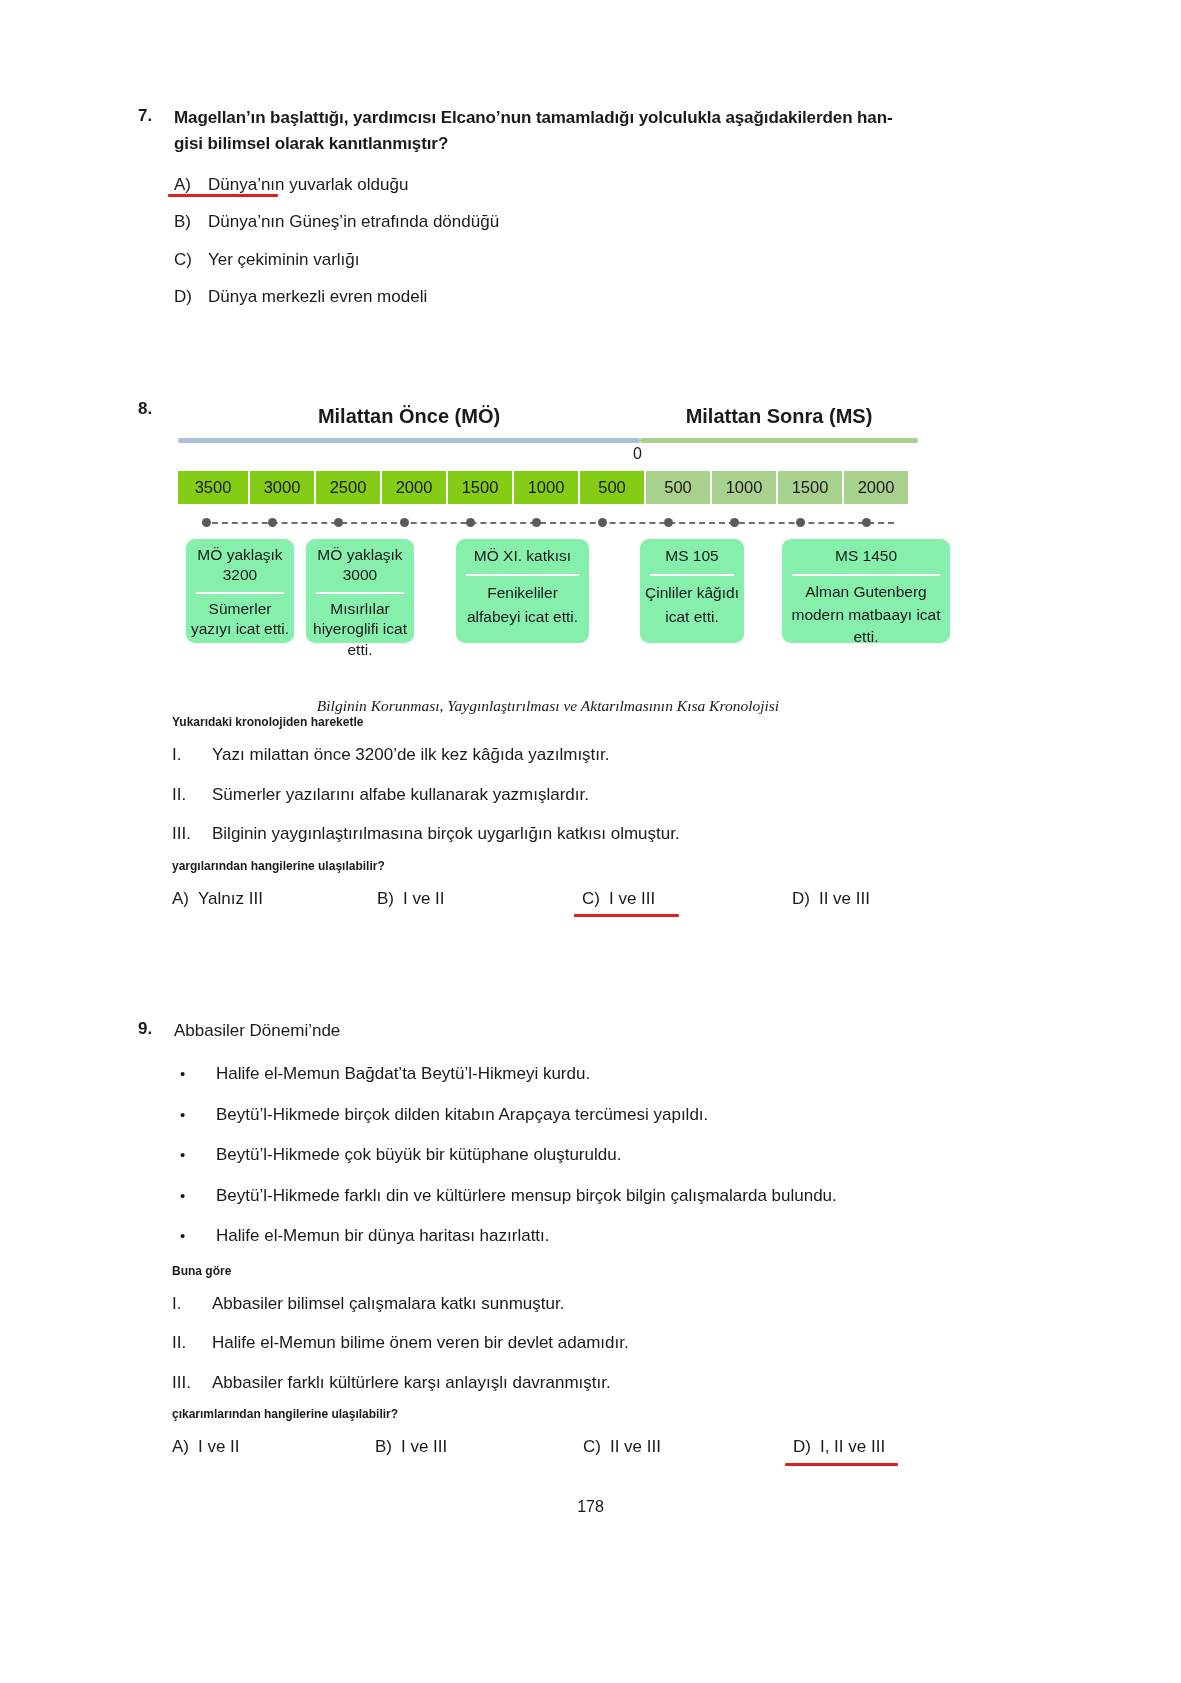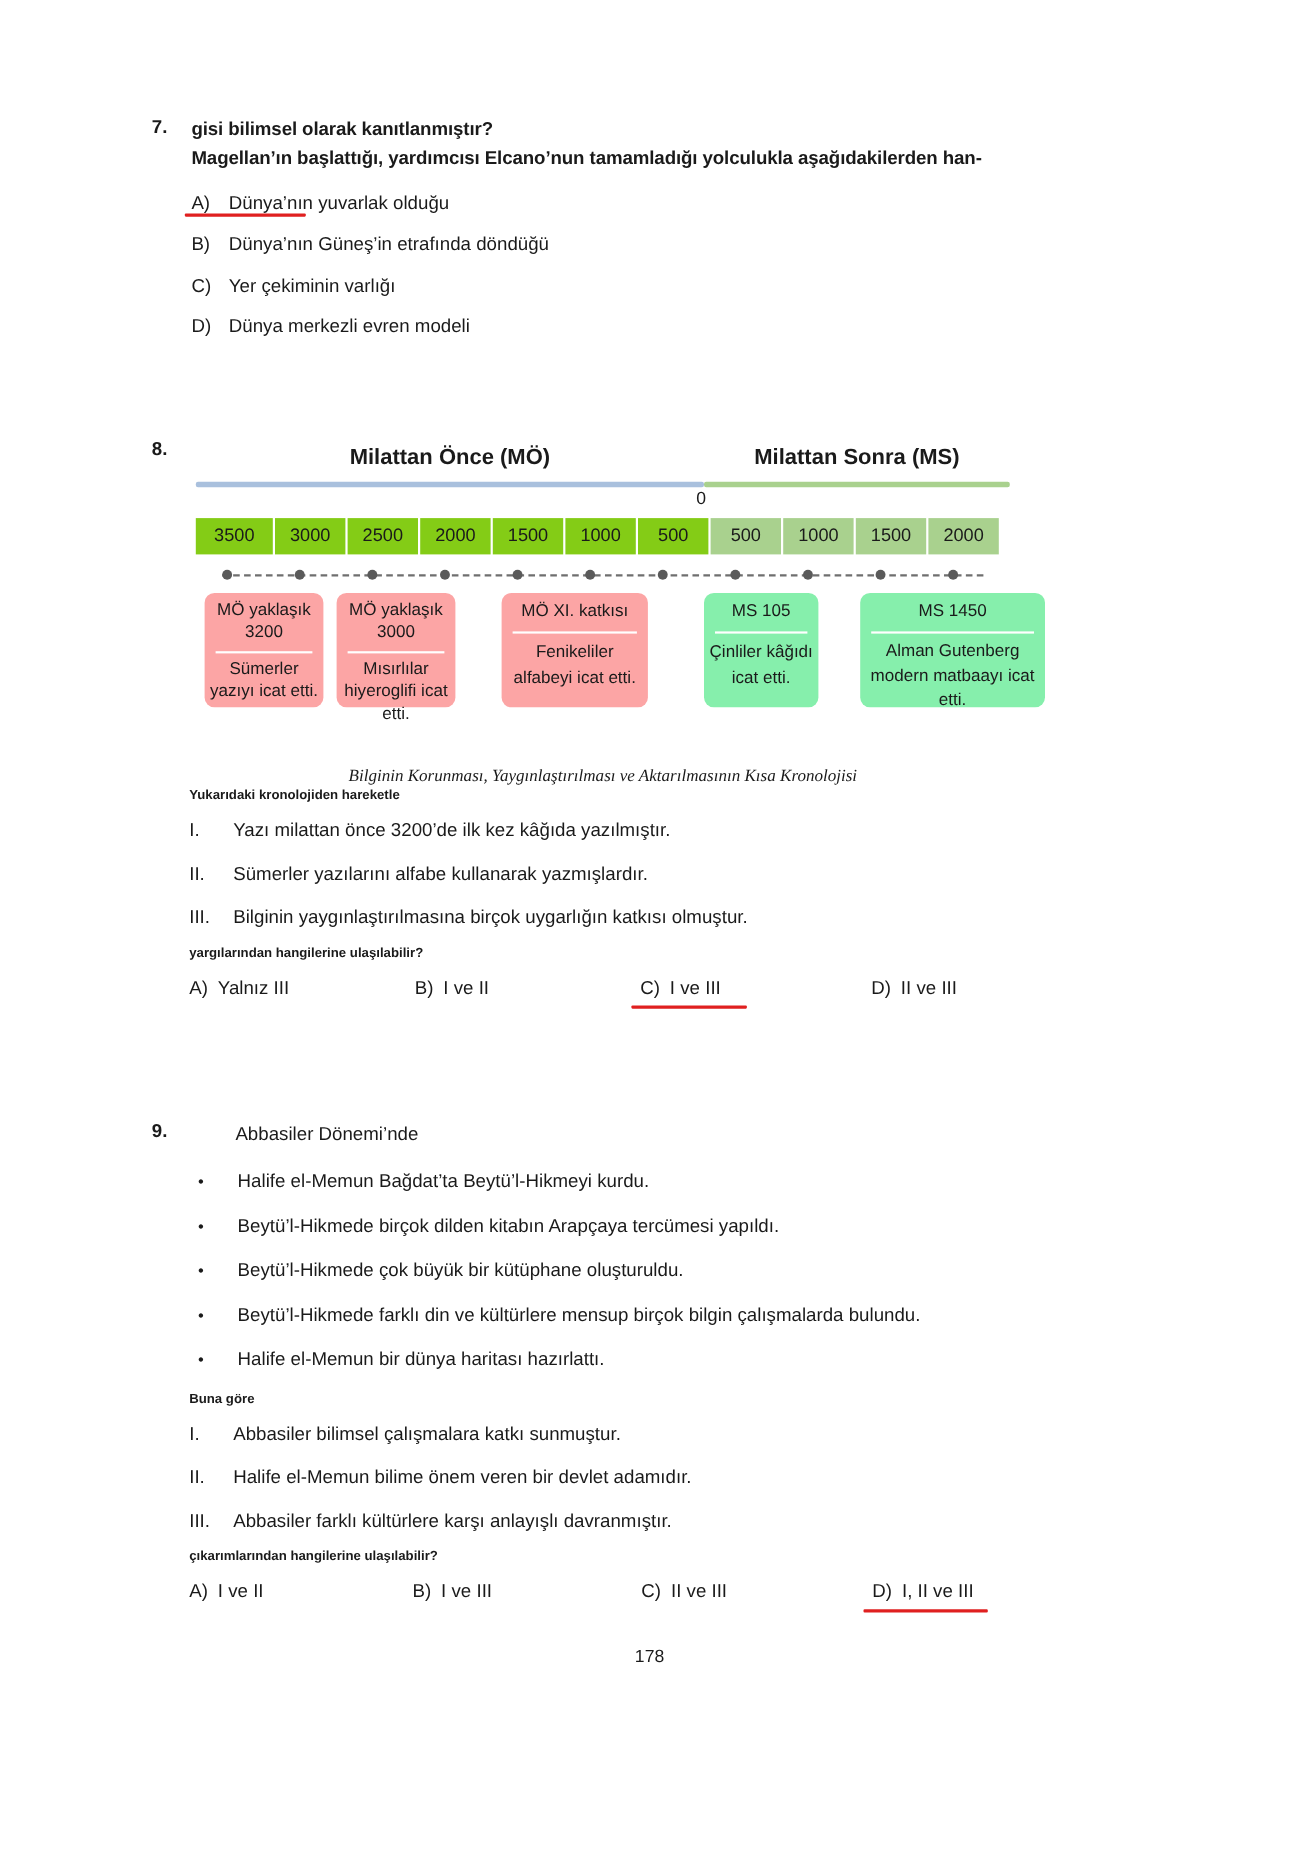--- a/index.html
+++ b/index.html
@@ -39,21 +39,20 @@
   .q-stem {
     font-weight: bold;
     font-size: 17px;
     line-height: 1.55;
     letter-spacing: -0.1px;
   }
   .q-stem-normal {
     font-weight: normal;
     font-size: 17px;
     line-height: 1.55;
-    margin-left: 40px;
   }
 
   .opt-list { margin-top: 10px; }
   .opt {
     display: flex;
     align-items: baseline;
     font-size: 17px;
     line-height: 1.5;
     margin-bottom: 12px;
     position: relative;
@@ -197,21 +196,21 @@
   .event-box {
     position: absolute;
     top: 0;
     border-radius: 9px;
     text-align: center;
     font-size: 15.5px;
     line-height: 1.32;
     padding: 6px 4px 7px 4px;
     box-sizing: border-box;
   }
-  .ev-blue { background: #fca5a5; }
+  .ev-blue { background: #86efac; }
   .ev-green { background: #86efac; }
   .event-title { padding-bottom: 3px; }
   .event-sep {
     height: 2px;
     background: #ffffff;
     margin: 3px 6px 5px 6px;
   }
   .event-body { }
 
   .caption {
@@ -237,22 +236,22 @@
 </style>
 </head>
 <body>
 
 <div class="page">
 
   <div class="q-block" id="q7" style="left:138px; top:105px; width:900px;">
     <div class="q-row">
       <div class="q-num">7.</div>
       <div>
+        <div class="q-stem">Magellan’ın başlattığı, yardımcısı Elcano’nun tamamladığı yolculukla aşağıdakilerden han-</div>
         <div class="q-stem">gisi bilimsel olarak kanıtlanmıştır?</div>
-        <div class="q-stem">Magellan’ın başlattığı, yardımcısı Elcano’nun tamamladığı yolculukla aşağıdakilerden han-</div>
       </div>
     </div>
     <div class="opt-list" style="margin-left:36px; margin-top:14px;">
       <div class="opt">
         <span class="opt-letter">A)</span>
         <span class="opt-text">Dünya’nın yuvarlak olduğu</span>
         <span class="underline-red" style="left:-6px; top:22px; width:110px;"></span>
       </div>
       <div class="opt">
         <span class="opt-letter">B)</span>

